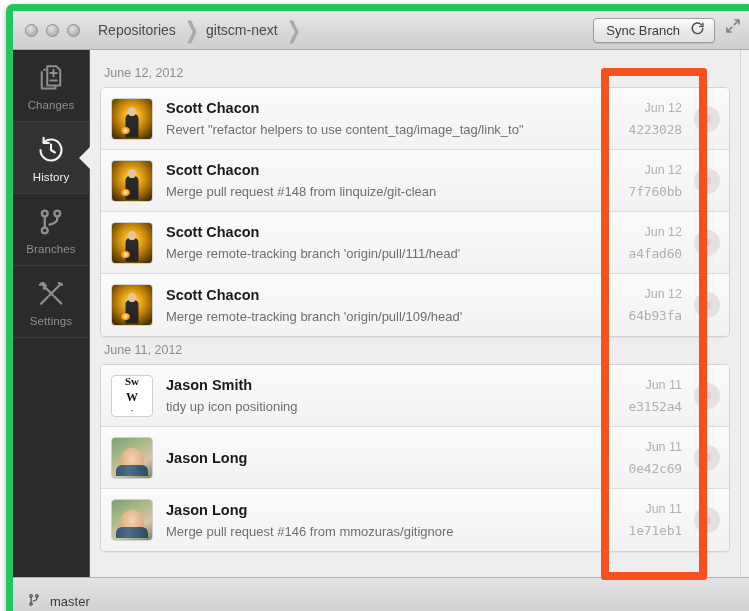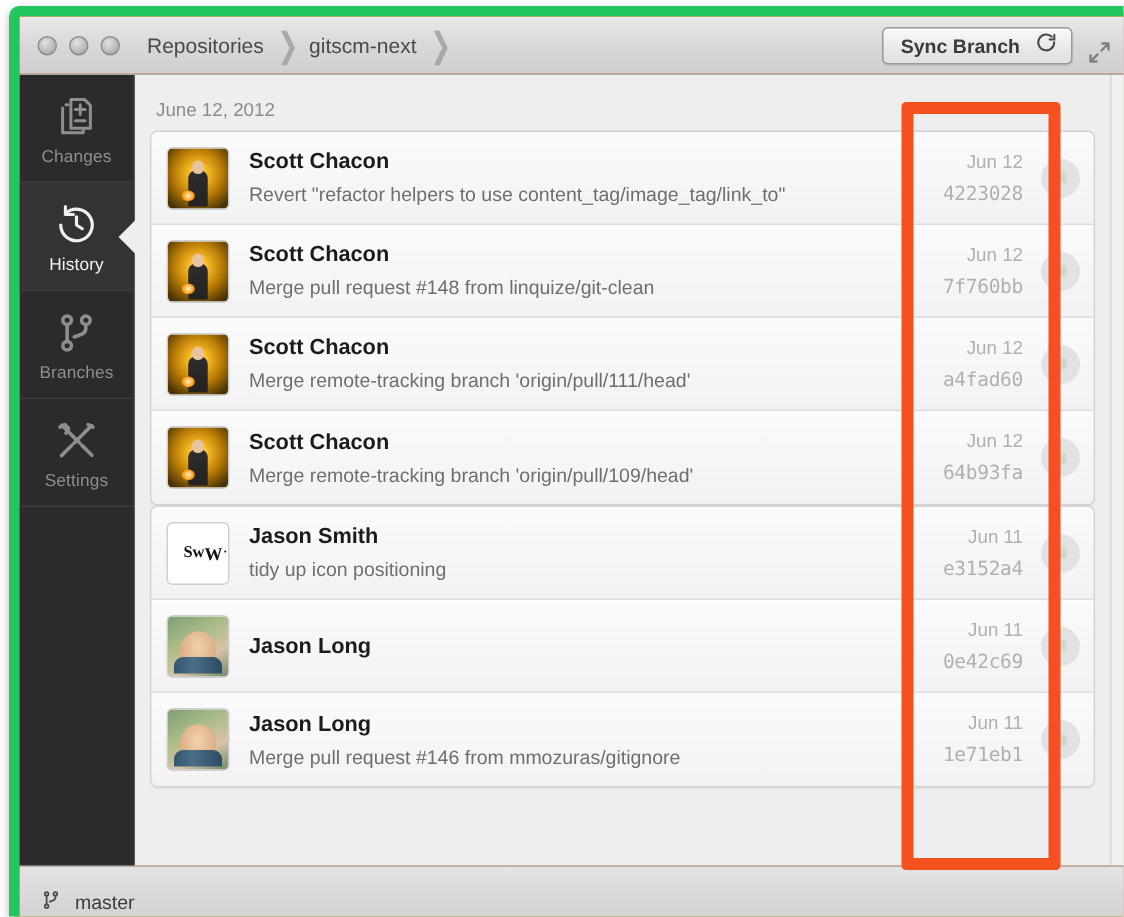--- a/index.html
+++ b/index.html
@@ -59,24 +59,23 @@
   .crumb-sep {
     display: inline-block;
     margin: 0 7px 0 9px;
     color: #a9a9a9;
     font-size: 17px;
     font-weight: 300;
     transform: scaleY(1.35);
   }
   .tb-right {
     margin-left: auto;
-    display: flex; align-items: flex-end;
+    display: flex; align-items: flex-start;
     margin-right: 9px;
     gap: 10px;
-    font-weight: bold;
   }
   .sync-btn {
     display: flex; align-items: center; gap: 10px;
     height: 25px;
     padding: 0 9px 0 12px;
     border-radius: 4px;
     border: 1px solid #9a9a9a;
     background: linear-gradient(to bottom, #fbfbfb 0%, #ebebeb 48%, #e0e0e0 100%);
     font-size: 13px;
     color: #3b3b3b;
@@ -218,22 +217,22 @@
     border-radius: 48% 48% 45% 45%;
   }
   .av-long::after {
     content:""; position:absolute; left:50%; bottom:2px;
     width:32px; height:11px; transform:translateX(-50%);
     background: linear-gradient(to right, #35556f 0%, #4a6f86 40%, #2e4a63 100%);
     border-radius: 6px 6px 0 0;
   }
   .av-smith {
     background: #ffffff;
-    display: flex; flex-direction: row;
-    align-items: center; justify-content: flex-end;
+    display: flex; flex-direction: column;
+    align-items: center; justify-content: space-between;
     font-family: "Liberation Serif", serif;
     line-height: 1;
     color: #111;
   }
   .av-smith .s1 { font-size: 11px; font-weight: 700; }
   .av-smith .s2 { font-size: 12px; font-weight: 700; margin-top: 1px; }
   .av-smith .s3 { font-size: 11px; margin-top: -1px; }
 
   .commit-text {
     margin-left: 13px;
@@ -474,20 +473,21 @@
                 <span class="c-date">Jun 12</span>
                 <span class="c-sha">64b93fa</span>
               </div>
               <div class="disclose">
                   <span class="dot"></span>
                 </div>
             </div>
 
           </div>
 
+          <div class="date-hdr">June 11, 2012</div>
           <div class="group">
 
             <div class="commit-row">
               <div class="avatar av-smith">
                 <span class="s1">Sw</span>
                 <span class="s2">W</span>
                 <span class="s3">·</span>
               </div>
               <div class="commit-text">
                 <span class="c-author">Jason Smith</span>

